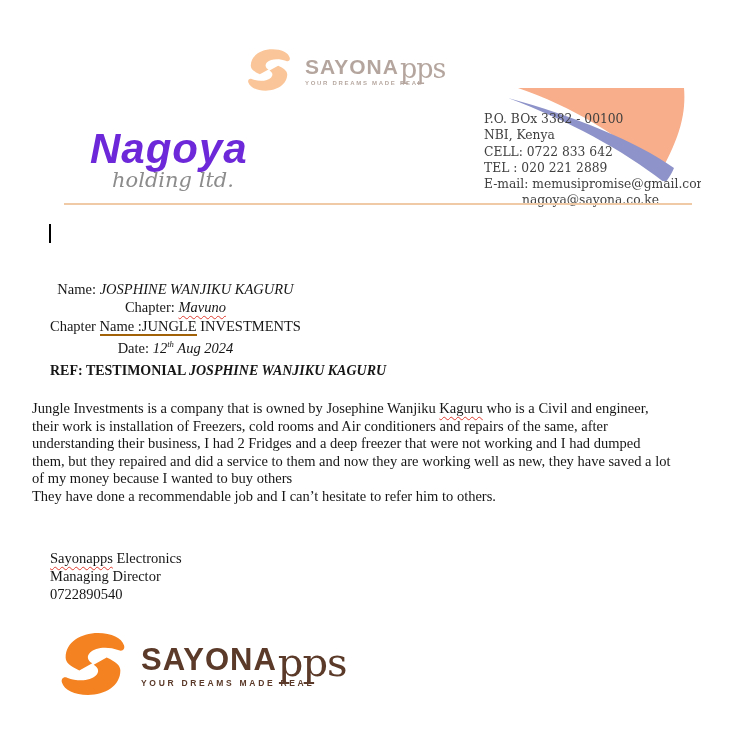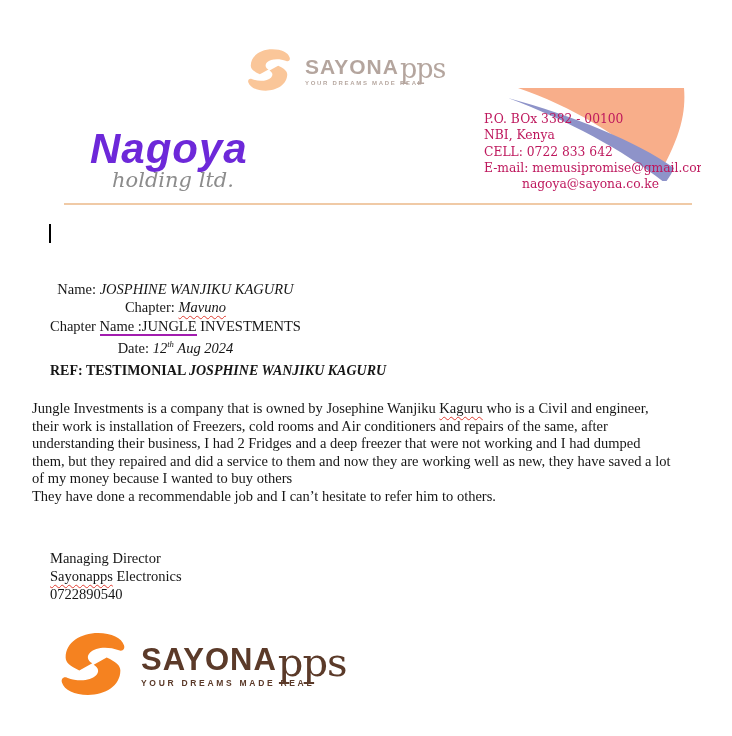--- a/index.html
+++ b/index.html
@@ -47,39 +47,39 @@
     font-family:"Liberation Sans", sans-serif; font-weight:700; font-style:italic;
     font-size:42px; color:#6d28d9; letter-spacing:1px; line-height:1.1;
   }
   .nagoya-sub {
     font-family:"DejaVu Serif", serif; font-style:italic; font-size:21px;
     color:#8c8c8c; margin-left:22px; margin-top:-4px;
   }
   .contact {
     position:absolute; left:484px; top:111px;
     font-family:"DejaVu Serif", serif; font-size:12.3px; line-height:16.3px;
-    color:#be185d; white-space:nowrap;
+    color:#404040; white-space:nowrap;
   }
   .contact-line-last { padding-left:38px; }
   .rule { position:absolute; left:64px; top:203px; width:628px; height:2px; background:#f0caa6; }
 
   
   .cursor { position:absolute; left:49px; top:224px; width:2px; height:19px; background:#000; }
   .fields { position:absolute; left:50px; top:280px; font-size:14.5px; line-height:18.4px;text-align:center; }
   .ref-line { position:absolute; left:50px; top:363px; font-size:14px; font-weight:700; }
   .body-text { position:absolute; left:32px; top:400px; width:644px; font-size:14.5px; line-height:17.6px; }
   .signature { position:absolute; left:50px; top:550px; font-size:14.5px; line-height:17.8px; }
 
   .italic { font-style:italic; }
   .squiggle {
     text-decoration:underline; text-decoration-style:wavy;
     text-decoration-color:#e03c31; text-decoration-thickness:1px;
     text-underline-offset:3px;
   }
-  .grammar { border-bottom:2px solid #a21caf; padding-bottom:0px; }
+  .grammar { border-bottom:2px solid #a16207; padding-bottom:0px; }
   sup.ord { font-size:60%; vertical-align:super; }
 </style>
 </head>
 <body>
 
 <div class="page">
 
   <div class="logo logo-top">
     <svg class="s-icon" viewBox="0 0 100 100" aria-hidden="true">
       <path fill="#F58220" d="M 12,41 C 12,20 33,7 57,7 C 76,7 90,14 93,24 C 95,29 91,33 86,31 C 70,25 53,27 46,34 C 41,39 42,45 49,49 L 31,59 C 18,53 12,48 12,41 Z"></path>
@@ -102,20 +102,21 @@
 
   <div class="nagoya">
     <div class="nagoya-name">Nagoya</div>
     <div class="nagoya-sub">holding ltd.</div>
   </div>
 
   <div class="contact">
     <div>P.O. BOx 3382 - 00100</div>
     <div>NBI, Kenya</div>
     <div>CELL: 0722 833 642</div>
+    <div>TEL : 020 221 2889</div>
     <div>E-mail: memusipromise@gmail.com</div>
     <div class="contact-line-last">nagoya@sayona.co.ke</div>
   </div>
 
   <div class="rule"></div>
 
   <div class="cursor"></div>
 
   <div class="fields">
     <div><span>Name: </span><span class="italic">JOSPHINE WANJIKU KAGURU</span></div>
@@ -127,22 +128,22 @@
   <div class="ref-line">
     <span>REF: TESTIMONIAL </span><span class="italic">JOSPHINE WANJIKU KAGURU</span>
   </div>
 
   <div class="body-text">
     <span>Jungle Investments is a company that is owned by Josephine Wanjiku </span><span class="squiggle">Kaguru</span><span> who is a Civil and engineer, their work is installation of Freezers, cold rooms and Air conditioners and repairs of the same, after understanding their business, I had 2 Fridges and a deep freezer that were not working and I had dumped them, but they repaired and did a service to them and now they are working well as new, they have saved a lot of my money because I wanted to buy others</span>
     <div>They have done a recommendable job and I can’t hesitate to refer him to others.</div>
   </div>
 
   <div class="signature">
+    <div><span class="squiggle">Sayonapps</span><span> Electronics</span></div>
     <div>Managing Director</div>
-    <div><span class="squiggle">Sayonapps</span><span> Electronics</span></div>
     <div>0722890540</div>
   </div>
 
   <div class="logo logo-footer">
     <svg class="s-icon" viewBox="0 0 100 100" aria-hidden="true">
       <path fill="#F58220" d="M 12,41 C 12,20 33,7 57,7 C 76,7 90,14 93,24 C 95,29 91,33 86,31 C 70,25 53,27 46,34 C 41,39 42,45 49,49 L 31,59 C 18,53 12,48 12,41 Z"></path>
       <path fill="#F58220" d="M 88,59 C 88,80 67,93 43,93 C 24,93 10,86 7,76 C 5,71 9,67 14,69 C 30,75 47,73 54,66 C 59,61 58,55 51,51 L 69,41 C 82,47 88,52 88,59 Z"></path>
     </svg>
     <div class="logo-textblock">
       <div class="brand">

